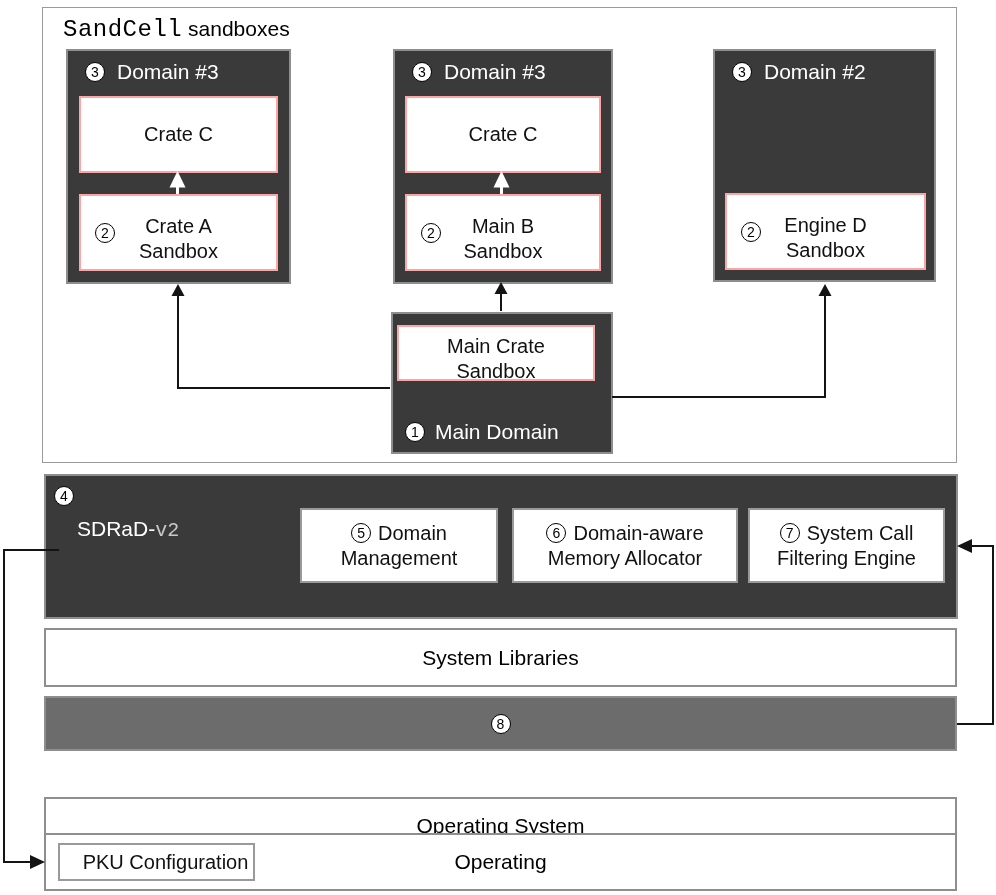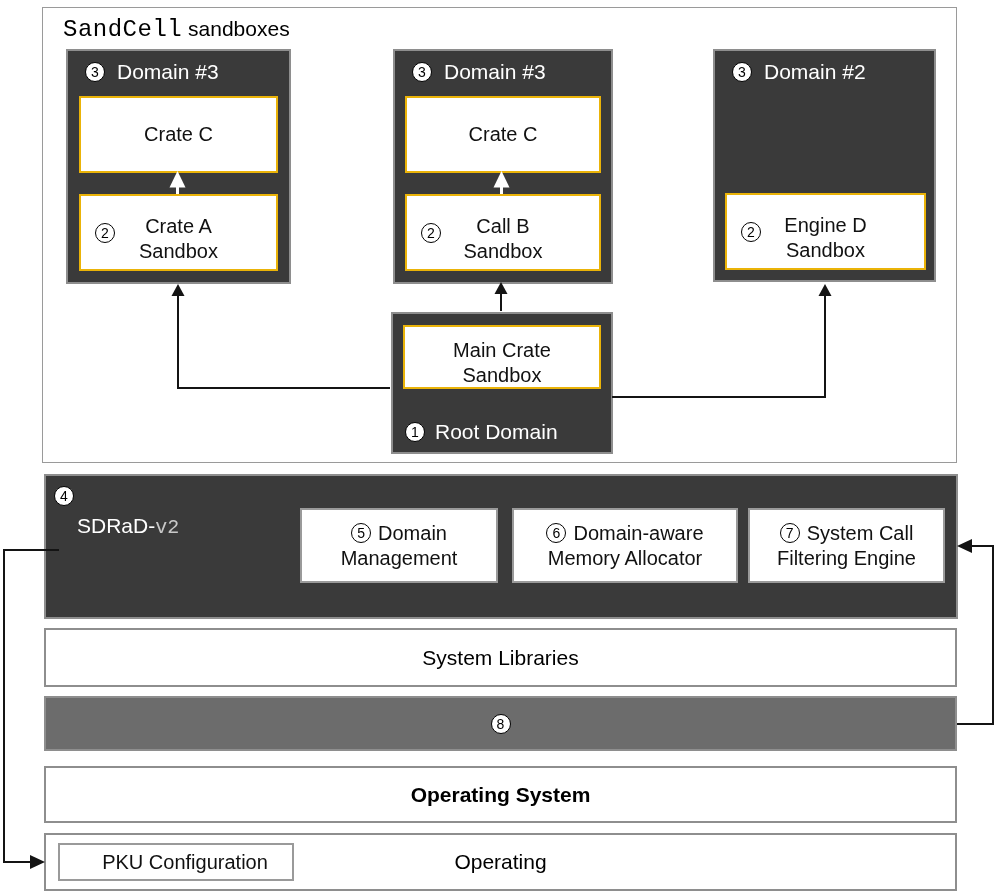--- a/index.html
+++ b/index.html
@@ -38,50 +38,50 @@
   }
 
   .badge {
     display:inline-flex; align-items:center; justify-content:center;
     width:20px; height:20px; border-radius:50%;
     background:#fff; border:1.5px solid #000; color:#000;
     font-size:14px; line-height:1; flex:0 0 auto;
   }
 
   .crate {
-    position:absolute; background:#fff; border:2px solid #eab308;
+    position:absolute; background:#fff; border:2px solid #fca5a5;
     display:flex; align-items:center; justify-content:center;
     font-size:20px; color:#111; text-align:center;
   }
   .domain-1 .crate-top    { left:11px; top:45px;  width:199px; height:77px; }
   .domain-1 .crate-bottom { left:11px; top:143px; width:199px; height:77px; }
   .domain-3 .crate-top    { left:10px; top:45px;  width:196px; height:77px; }
   .domain-3 .crate-bottom { left:10px; top:143px; width:196px; height:77px; }
   .domain-2 .crate-bottom { left:10px; top:142px; width:201px; height:77px; }
   .crate-badge { position:absolute; left:14px; top:50%; transform:translateY(-50%); }
   .crate-lines { line-height:25px;margin-top:12px; }
 
   
   .root-domain { left:348px; top:304px; width:222px; height:142px; }
-  .root-crate  { left:10px; top:11px; width:198px; height:64px; }
+  .root-crate  { left:4px; top:11px; width:198px; height:56px; }
   .root-label {
     position:absolute; left:12px; bottom:8px;
     display:flex; align-items:center; gap:10px;
     color:#fff; font-size:21px;
   }
 
   
   .monitor {
     position:absolute; left:44px; top:474px; width:914px; height:145px;
     background:var(--dark,#3a3a3a); border:2px solid #8e8e8e;
   }
   .monitor-badge { position:absolute; left:8px; top:10px; }
   .monitor-name  {
     position:absolute; left:31px; top:37px;
-    color:#fff; font-size:21px; line-height:25px; white-space:nowrap;
+    color:#fff; font-size:21px; line-height:32px; white-space:nowrap;
   }
   .monitor-name .mono { color:#c8c8c8; font-size:20px; }
   .module {
     position:absolute; top:32px; height:75px;
     background:#fff; border:2px solid #9a9a9a;
     display:flex; flex-direction:column; align-items:center; justify-content:center;
     font-size:20px; line-height:25px; color:#111; text-align:center;
   }
   .module-5 { left:254px; width:198px; }
   .module-6 { left:466px; width:226px; }
@@ -90,25 +90,25 @@
 
   
   .layer {
     position:absolute; left:44px; width:913px;
     border:2px solid #8e8e8e; background:#fff;
     display:flex; align-items:center; justify-content:center;
     font-size:21px; color:#000;
   }
   .layer-syslib   { top:628px; height:59px;text-align:right; }
   .layer-interpos { top:696px; height:55px; background:var(--mid,#6c6c6c); color:#fff; }
-  .layer-os       { top:766px; height:57px;font-weight:bold; }
+  .layer-os       { top:797px; height:57px; }
   .layer-hw       { top:833px; height:58px; }
   .interpos-content { display:flex; align-items:center; gap:10px; }
   .pku-box {
-    position:absolute; left:12px; top:8px; width:236px; height:38px;
+    position:absolute; left:12px; top:8px; width:197px; height:38px;
     background:#fff; border:2px solid #9a9a9a;
     display:flex; align-items:center; justify-content:center;
     font-size:20px; color:#111;padding-left:18px;
   }
 
   .overlay {
     position:absolute; left:0; top:0; width:996px; height:895px;
     pointer-events:none;
   }
 </style>
@@ -144,21 +144,21 @@
       <div class="domain-header">
         <span class="badge">3</span>
         <span>Domain #3</span>
       </div>
       <div class="crate crate-top">
         <span>Crate C</span>
       </div>
       <div class="crate crate-bottom">
         <span class="badge crate-badge">2</span>
         <div class="crate-lines">
-          <div>Call B</div>
+          <div>Main B</div>
           <div>Sandbox</div>
         </div>
       </div>
     </div>
 
     <div class="domain domain-2">
       <div class="domain-header">
         <span class="badge">3</span>
         <span>Domain #2</span>
       </div>
@@ -173,21 +173,21 @@
 
     <div class="domain root-domain">
       <div class="crate root-crate">
         <div class="crate-lines">
           <div>Main Crate</div>
           <div>Sandbox</div>
         </div>
       </div>
       <div class="root-label">
         <span class="badge">1</span>
-        <span>Root Domain</span>
+        <span>Main Domain</span>
       </div>
     </div>
   </div>
 
   <div class="monitor">
     <span class="badge monitor-badge">4</span>
     <div class="monitor-name">
       <div><span>SDRaD-</span><span class="mono">v2</span></div>
     </div>
 

